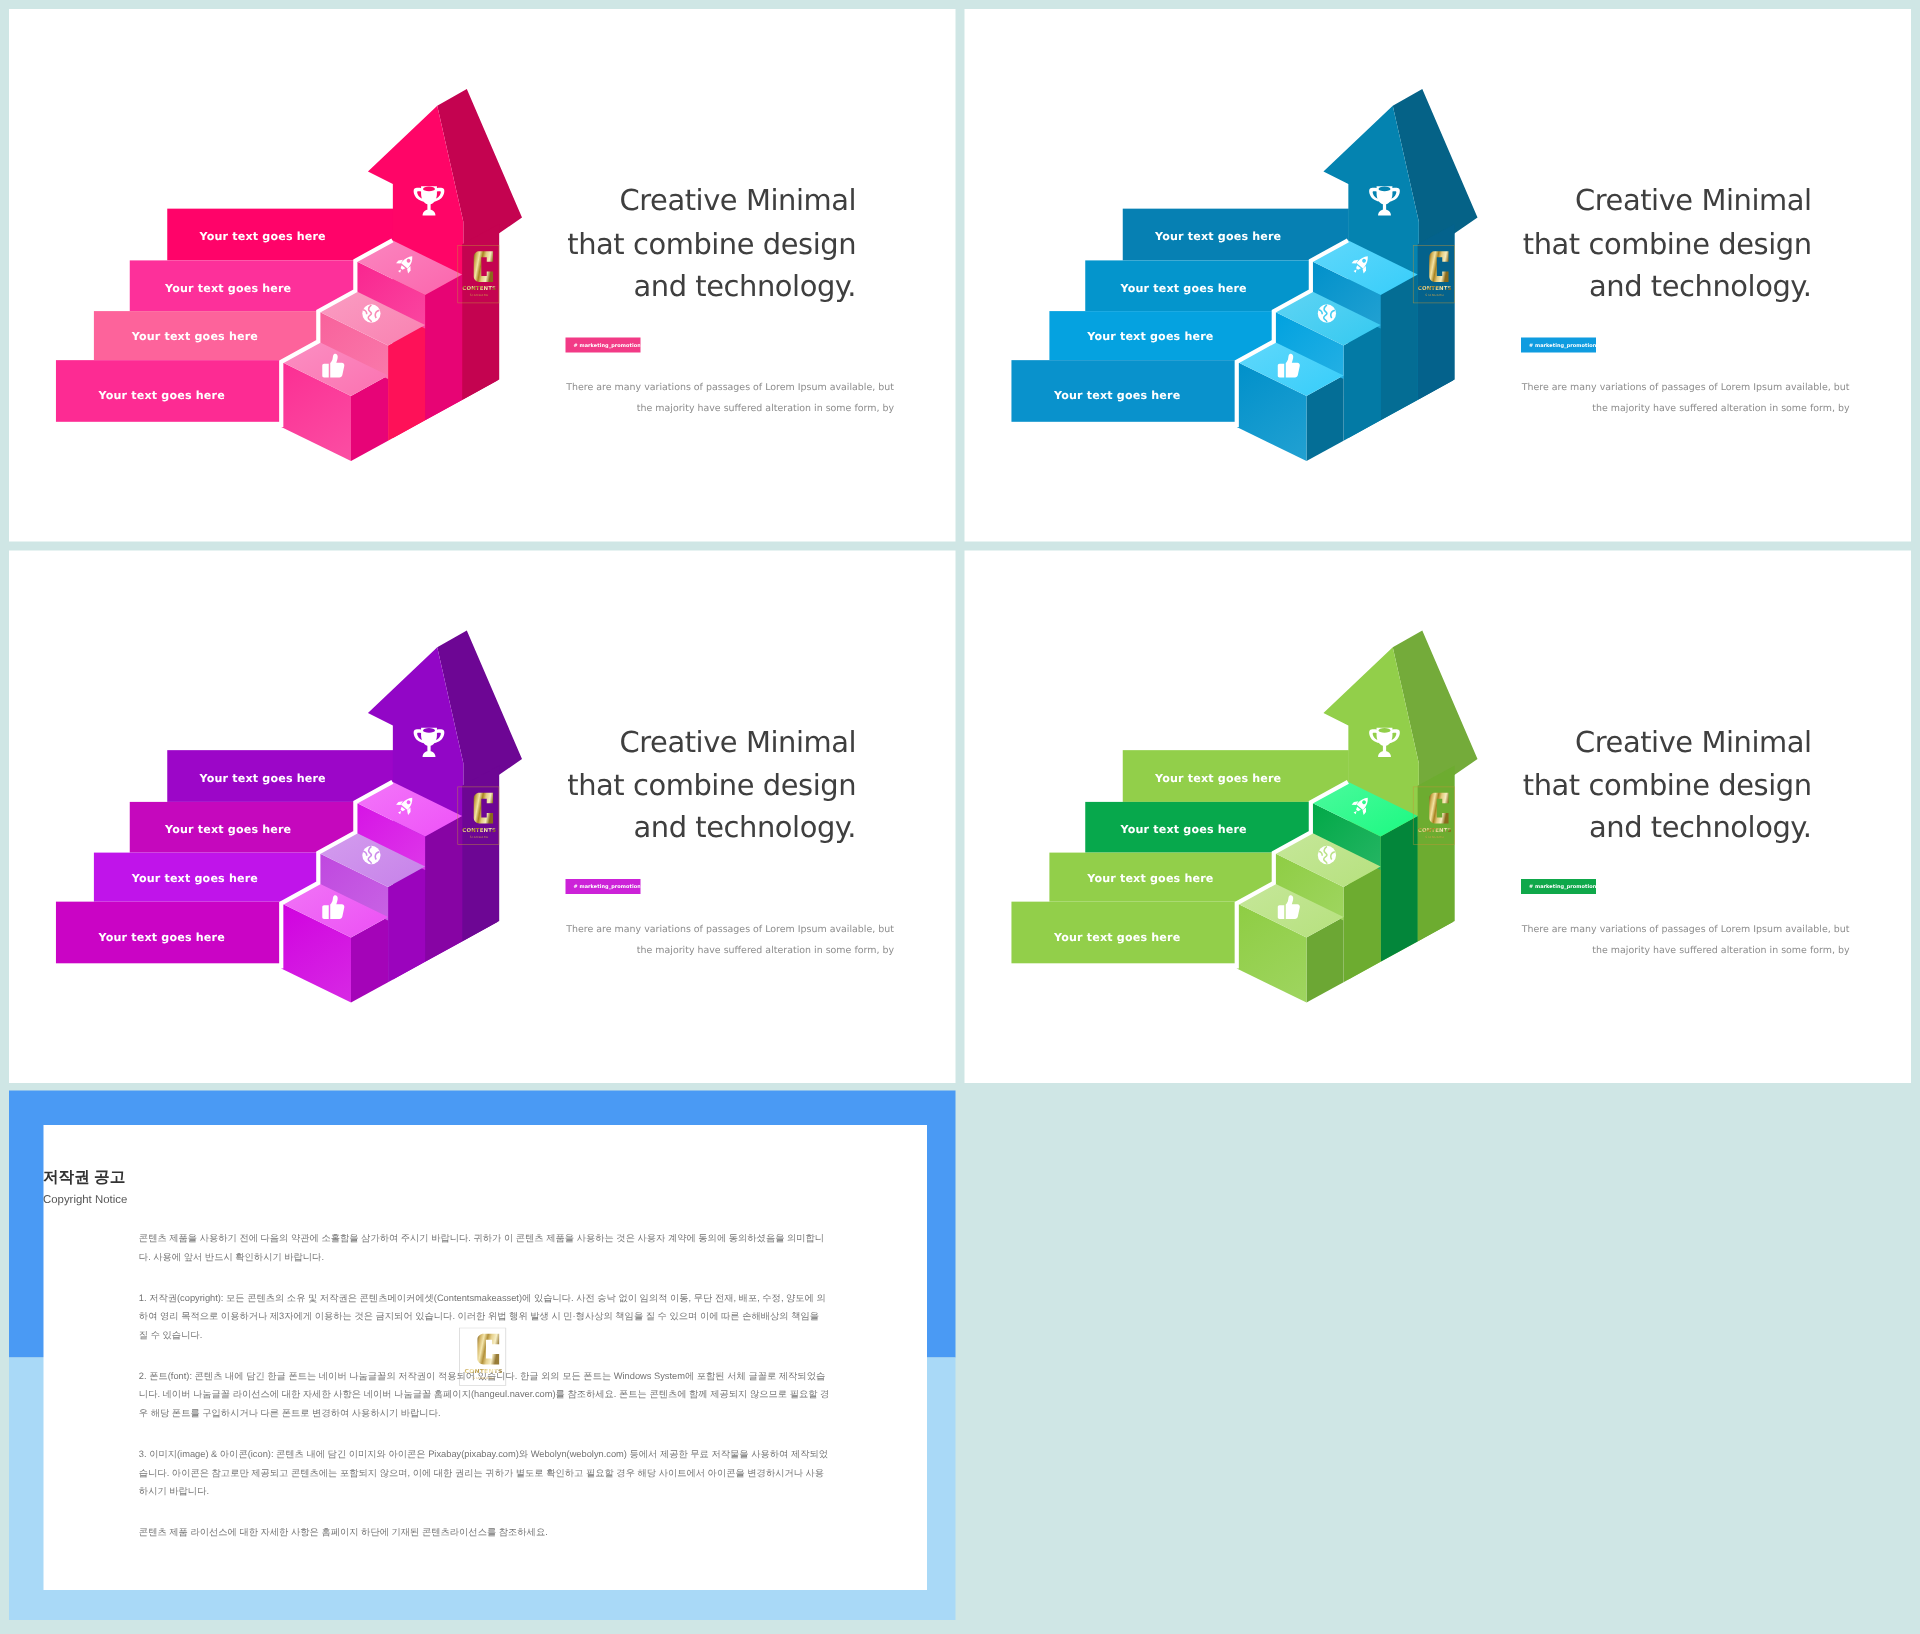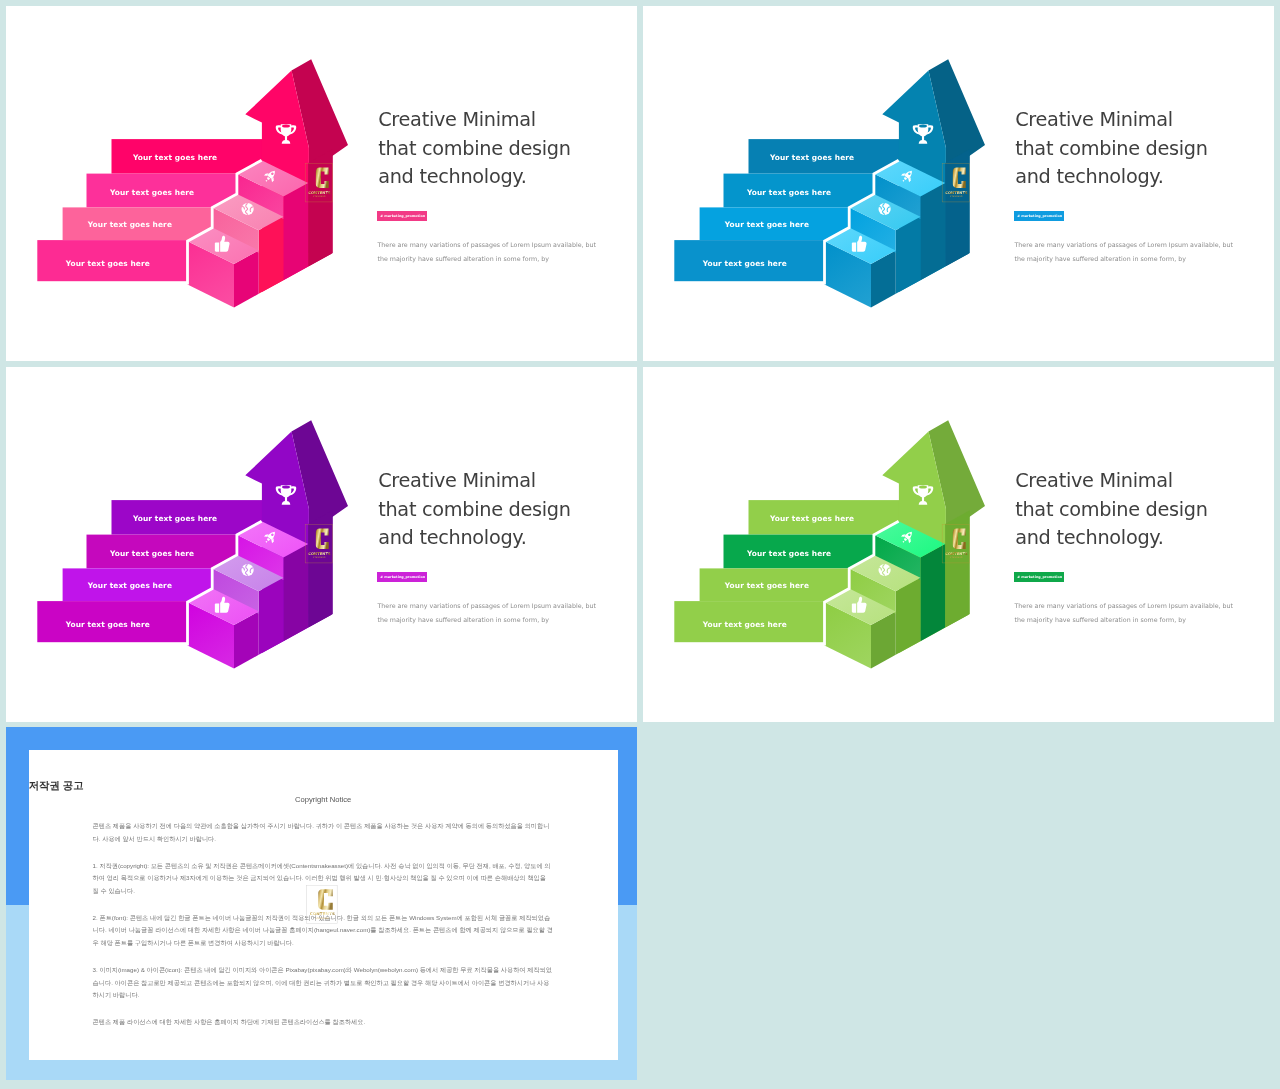--- a/index.html
+++ b/index.html
@@ -9,42 +9,42 @@
   .page{position:relative;width:1280px;height:1089px;background:#cfe6e5;}
 
   .slide{position:absolute;background:#ffffff;overflow:hidden;}
   .s1{left:6px;  top:6px;   width:631px;height:355px;}
   .s2{left:643px;top:6px;   width:631px;height:355px;}
   .s3{left:6px;  top:367px; width:631px;height:355px;}
   .s4{left:643px;top:367px; width:631px;height:355px;}
 
   .slide svg.art{position:absolute;left:0;top:0;width:631px;height:355px;display:block;}
 
-  .txt{position:absolute;left:0;top:2px;width:631px;height:436px;}
+  .txt{position:absolute;left:0;top:16px;width:631px;height:436px;text-align:right;}
   .headline{position:absolute;left:372.2px;top:98px;
             font-size:19.3px;line-height:28.7px;color:#3f3f3f;
             font-family:"DejaVu Sans",sans-serif;font-weight:400;
             letter-spacing:-0.3px;white-space:nowrap;}
   .headline div{height:28.7px;}
   .tag{position:absolute;left:371.2px;top:202.5px;height:10.1px;
        width:50px;box-sizing:border-box;padding:0 0 0 3px;
        color:#ffffff;font-size:3.3px;line-height:10.1px;letter-spacing:0.05px;
        font-family:"DejaVu Sans",sans-serif;font-weight:700;white-space:nowrap;
        overflow:hidden;}
   .body{position:absolute;left:371.5px;top:229.6px;color:#8d8d8d;
         font-size:6.3px;line-height:14px;font-family:"DejaVu Sans",sans-serif;}
   .body div{white-space:nowrap;}
 
   .cpanel{position:absolute;left:6px;top:727px;width:631px;height:353px;}
   .cpanel .frame-top{position:absolute;left:0;top:0;width:631px;height:178px;background:#4a9af4;}
   .cpanel .frame-bot{position:absolute;left:0;top:178px;width:631px;height:175px;background:#a9d9f7;}
   .cpanel .sheet{position:absolute;left:22.7px;top:22.7px;width:589px;height:310px;background:#ffffff;}
   .cp-title{position:absolute;left:0;top:29px;width:589px;
             font-size:10.4px;font-weight:700;color:#333;line-height:13px;}
-  .cp-sub{position:absolute;left:0;top:45.5px;width:589px;text-align:center;
+  .cp-sub{position:absolute;left:0;top:45.5px;width:589px;
           font-size:7.6px;color:#555;line-height:10px;}
   .cp-body{position:absolute;left:63.9px;top:70.5px;width:461px;font-size:6.2px;
            line-height:12.7px;color:#727272;}
   .cp-body p{margin:0 0 14px 0;}
   .cp-logo{position:absolute;left:277.2px;top:135.4px;opacity:0.88;}
 </style>
 </head>
 <body>
 
 <div class="page">

